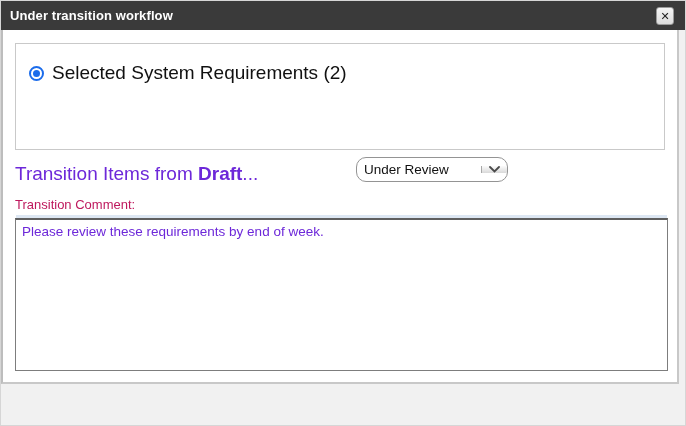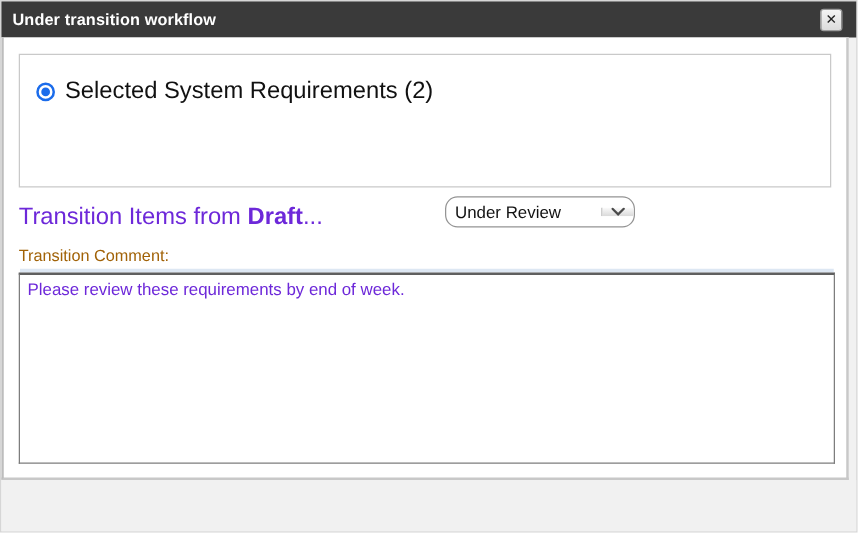--- a/index.html
+++ b/index.html
@@ -95,21 +95,21 @@
   .dropdown-btn {
     flex:0 0 26px;
     background:linear-gradient(#fbfbfb,#d9d9d9);
     border-left:1px solid #a8a8a8;
     border-radius:0 1px 1px 0;
     display:flex; align-items:center; justify-content:center;
   }
 
   .comment-label {
     position:absolute; left:12px; top:167px;
-    font-size:13px; color:#a16207;
+    font-size:13px; color:#be185d;
   }
   .comment-area {
     position:absolute; left:12px; top:188px;
     width:653px; height:153px;
     border:1px solid #7d7d7d;
     border-top:2px solid #5f5f5f;
     box-shadow:0 -4px 0 -1px #dde7f3;
     background:#ffffff;
     font-family:"Liberation Sans","DejaVu Sans",sans-serif;
     font-size:13.5px; color:#6d28d9;

